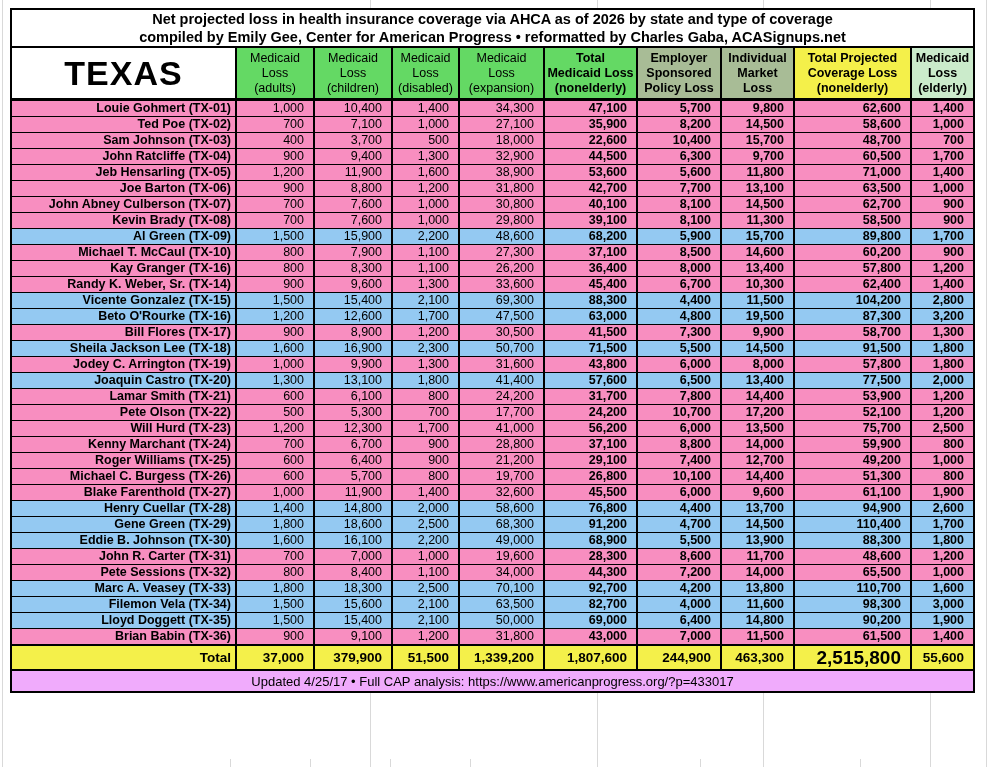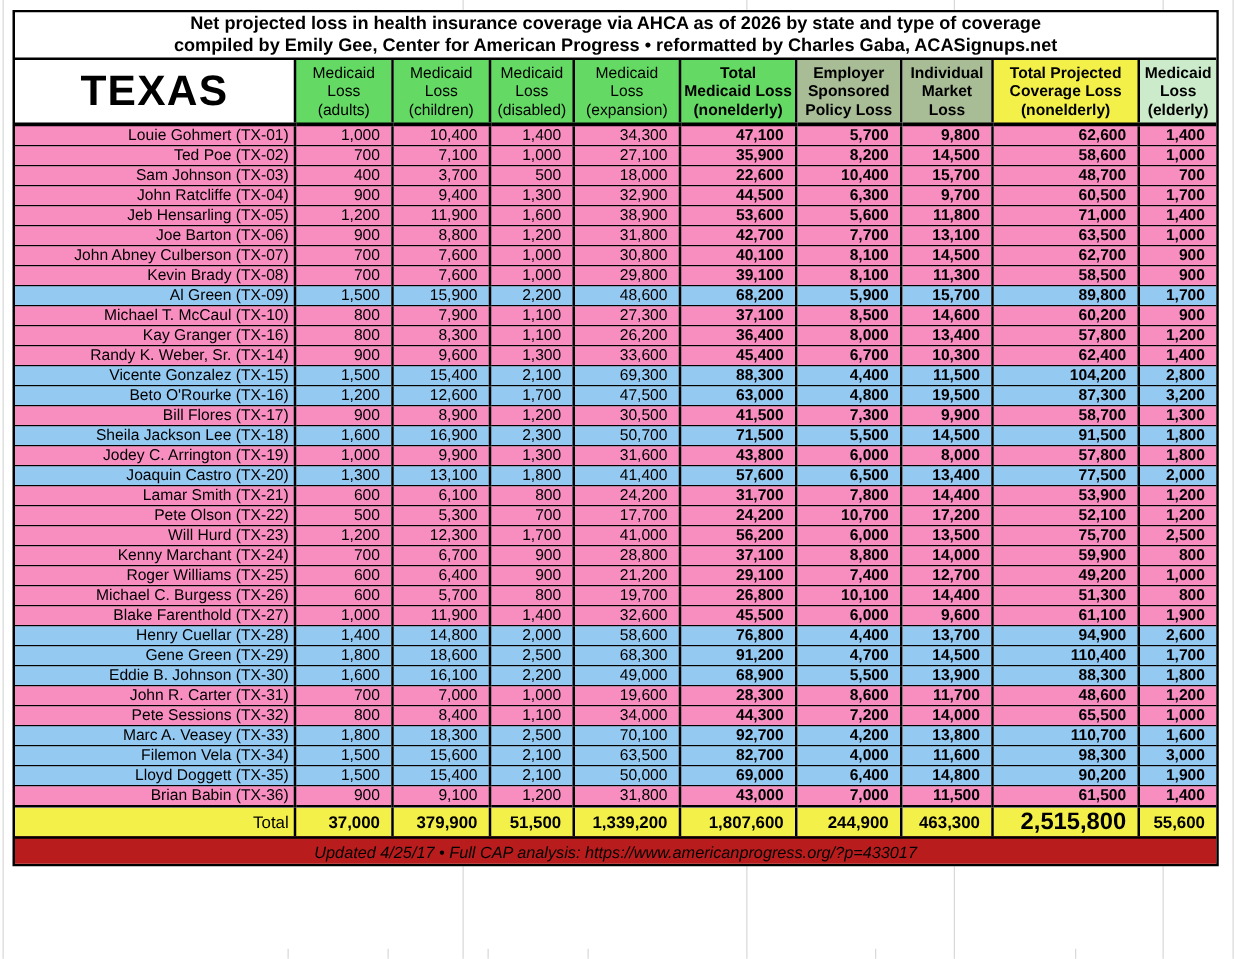--- a/index.html
+++ b/index.html
@@ -35,34 +35,34 @@
   .colhead.b{font-weight:bold;}
   .bg-green{background:var(--medicaid-header);}
   .bg-sage{background:var(--market-header);margin-left:36px;}
   .bg-yellow{background:var(--total-header);}
   .bg-pale{background:var(--elderly-header);}
 
   tbody tr{height:16px;}
   tbody td{border-top:1px solid #000;font-size:12.5px;line-height:15px;vertical-align:middle;}
   tr.rep td{background:var(--republican-row);}
   tr.dem td{background:var(--democrat-row);}
-  td.name{text-align:right;font-weight:normal;padding-right:4px;}
+  td.name{text-align:right;font-weight:bold;padding-right:4px;}
   td.num{text-align:right;padding-right:9px;}
   td.c5,td.c6,td.c7,td.c8,td.c9{font-weight:bold;}
   td.c8{}
 
   tfoot td{
     border-top:2px solid #000;background:var(--total-row);height:23px;
     font-weight:bold;font-size:13.5px;
   }
   tfoot td.grand{font-size:19px;}
   .footerbox{
-    border-top:2px solid #000;height:20px;background:#b91c1c;
+    border-top:2px solid #000;height:20px;background:#f0abfc;
     display:flex;align-items:center;justify-content:center;
-    font-size:13px;white-space:nowrap;font-style:italic;
+    font-size:13px;white-space:nowrap;
   }
 </style>
 </head>
 <body>
 
 <div class="gl" style="left:2px"></div>
 <div class="gl" style="left:370px"></div>
 <div class="gl" style="left:597px"></div>
 <div class="gl" style="left:763px"></div>
 <div class="gl" style="left:930px"></div>

